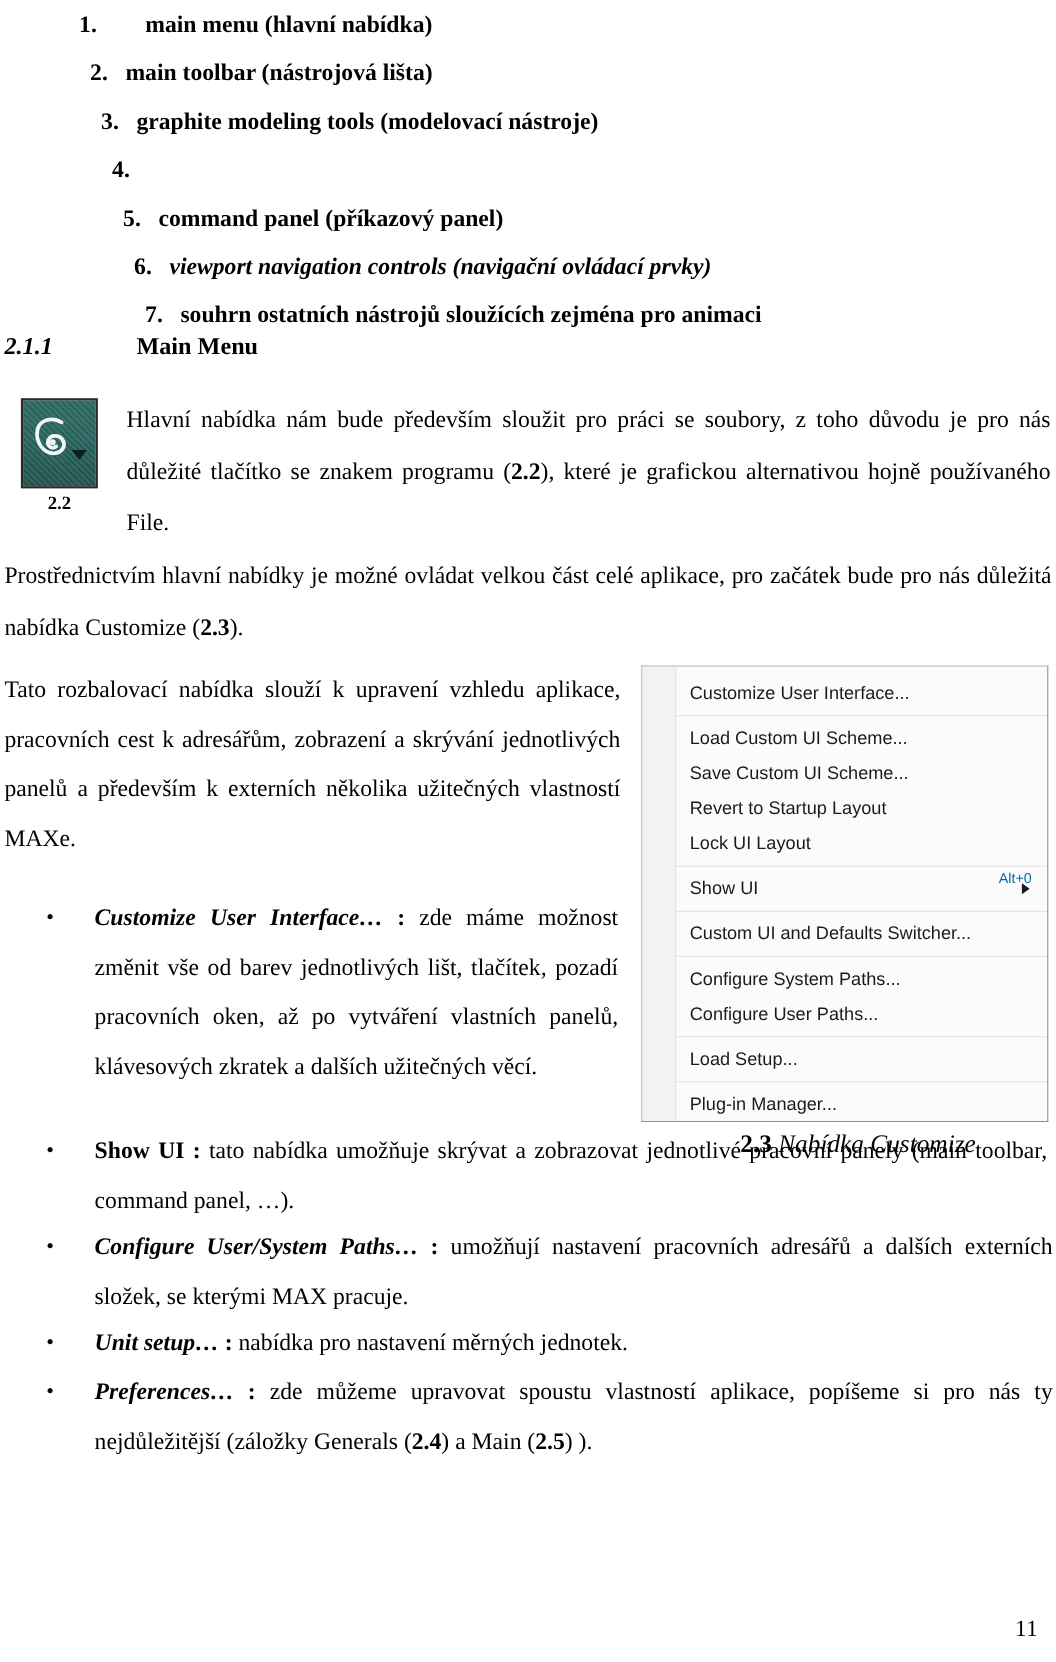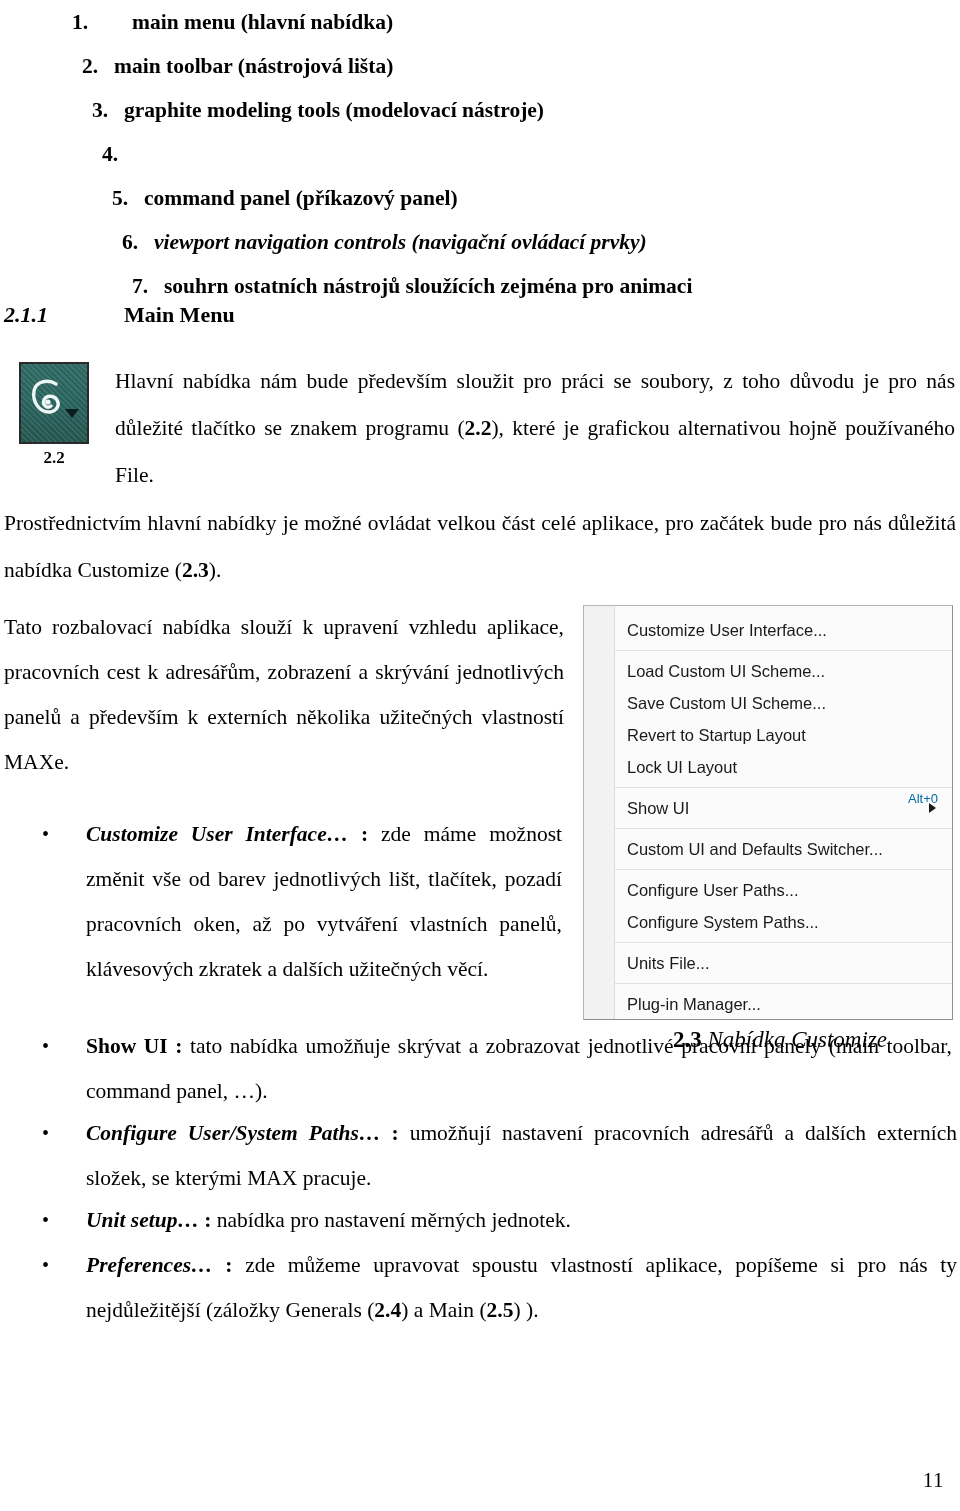--- a/index.html
+++ b/index.html
@@ -327,29 +327,29 @@
       <span class="sub-arrow"></span>
     </div>
     <div class="sep"></div>
 
     <div class="mi">
       <span>Custom UI and Defaults Switcher...</span>
     </div>
     <div class="sep"></div>
 
     <div class="mi">
+      <span>Configure System Paths...</span>
+    </div>
+    <div class="mi">
       <span>Configure User Paths...</span>
     </div>
-    <div class="mi">
-      <span>Configure System Paths...</span>
-    </div>
-    <div class="sep"></div>
-
-    <div class="mi">
-      <span>Units File...</span>
+    <div class="sep"></div>
+
+    <div class="mi">
+      <span>Load Setup...</span>
     </div>
     <div class="sep"></div>
 
     <div class="mi">
       <span>Plug-in Manager...</span>
     </div>
 
   </div>
 </div>
 

